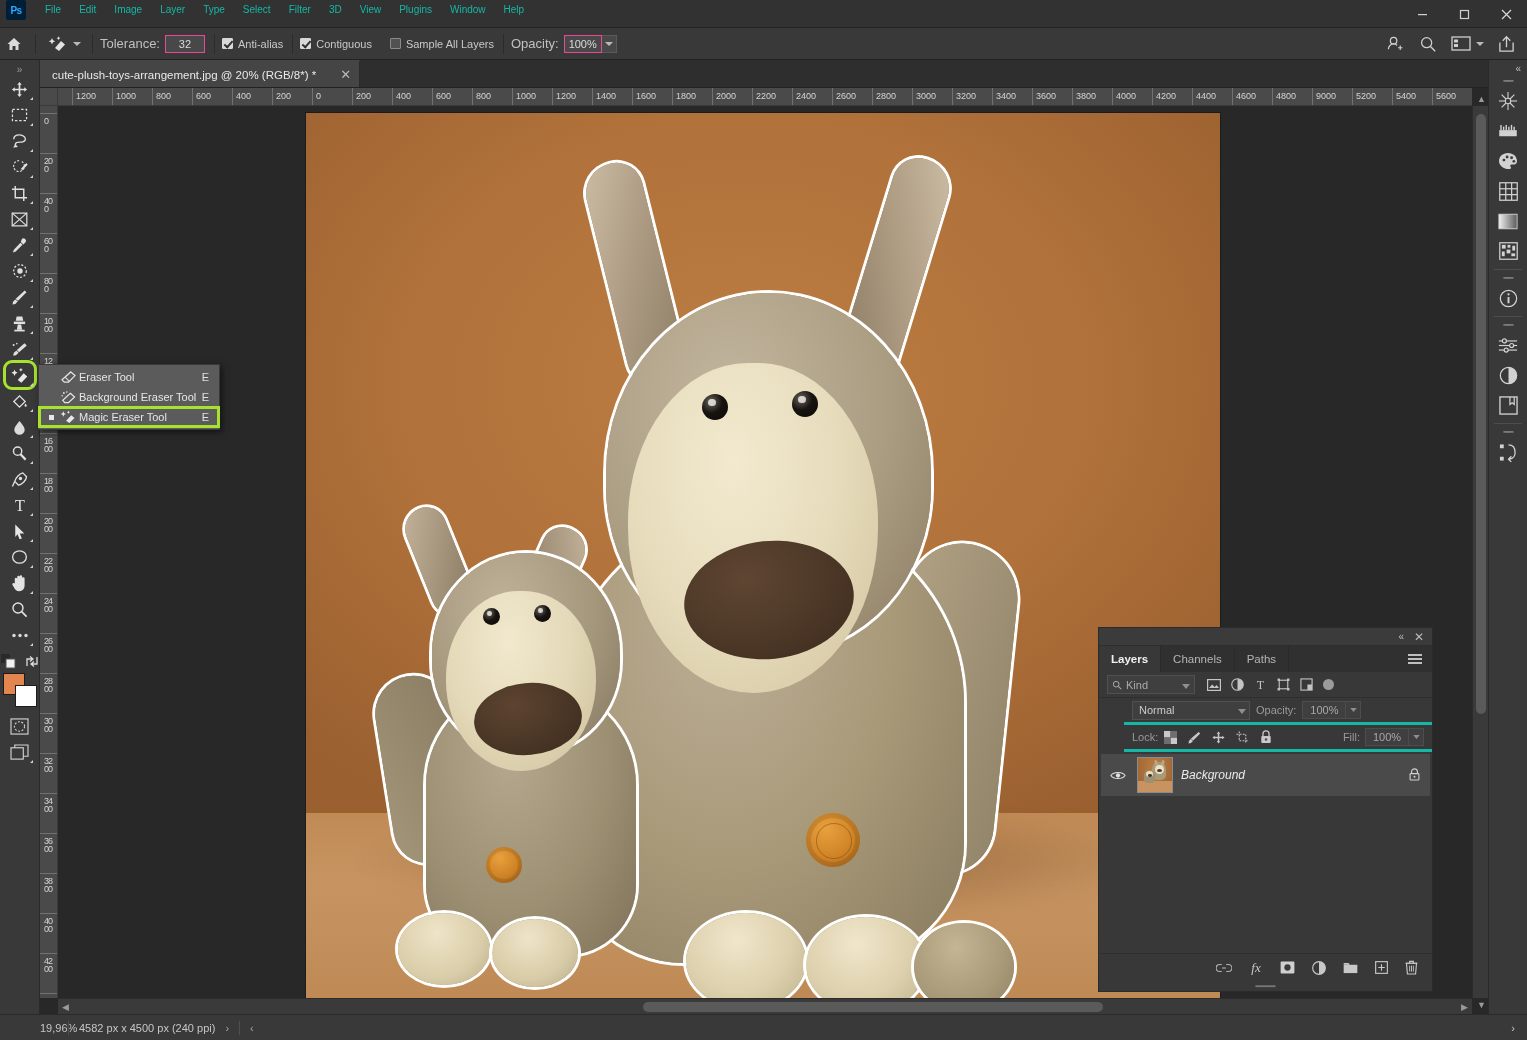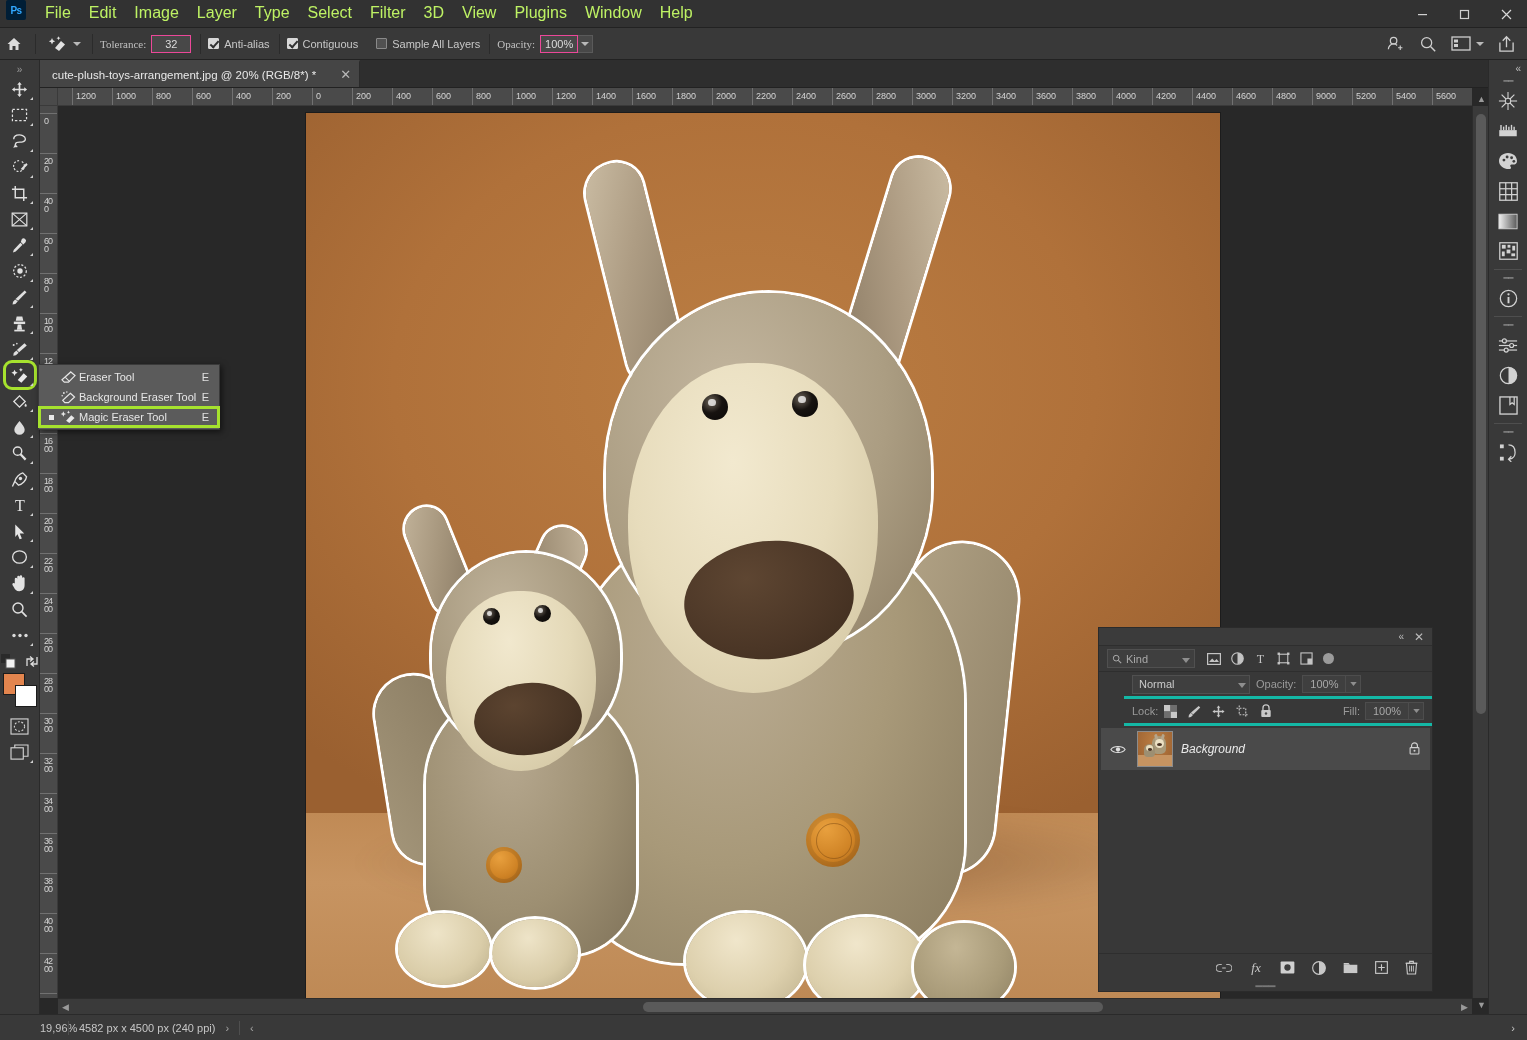--- a/index.html
+++ b/index.html
@@ -22,38 +22,38 @@
     border-bottom: 1px solid #222;
   }
   .ps-logo {
     width: 20px; height: 20px; margin-left: 6px; margin-right: 10px;
     background: #001e36; color: #31a8ff;
     font-size: 10px; font-weight: bold;
     display: flex; align-items: center; justify-content: center;
     border-radius: 2px; letter-spacing: -0.5px;
   }
   .menu-item {
-    padding: 4px 9px; font-size: 16px; color: #bef264;
+    padding: 4px 9px; font-size: 10px; color: #14b8a6;
     white-space: nowrap; cursor: default;
   }
   .win-controls { margin-left: auto; display: flex; height: 28px; }
   .win-btn {
     width: 42px; height: 28px; display: flex; align-items: center; justify-content: center;
     color: #cfcfcf;
   }
 
   
   .optionsbar {
     position: absolute; top: 28px; left: 0; width: 1527px; height: 32px;
     background: #393939;
     display: flex; align-items: center;
     border-bottom: 1px solid #222;
   }
   .opt-sep { width: 1px; height: 20px; background: #2b2b2b; margin: 0 7px; }
-  .opt-label { font-size: 11px; color: #c0c0c0; margin-right: 5px; font-family: Liberation Serif, serif; }
+  .opt-label { font-size: 13px; color: #c0c0c0; margin-right: 5px; }
   .opt-field {
     background: #484848; border: 1px solid #ec4899; color: #dcdcdc;
     height: 18px; font-size: 11px; padding: 0 4px; line-height: 16px;
     text-align: center;
   }
   .chk {
     width: 11px; height: 11px; border: 1px solid #8a8a8a; background: #515151;
     display: inline-block; position: relative; margin-right: 5px; vertical-align: -1px;
     border-radius: 1px;
   }
@@ -978,20 +978,32 @@
       </span>
       <span class="fly-label">Magic Eraser Tool</span>
       <span class="fly-key">E</span>
     </div>
   </div>
 
   <div class="layers-panel">
     <div class="lp-titlebar">
       <span style="font-size:10px;">«</span>
       <span style="font-size:12px;">✕</span>
+    </div>
+    <div class="lp-tabs">
+      <div class="lp-tab active">Layers</div>
+      <div class="lp-tab">Channels</div>
+      <div class="lp-tab">Paths</div>
+      <div class="lp-menu">
+        <span class="hamburger">
+            <span></span>
+            <span></span>
+            <span></span>
+          </span>
+      </div>
     </div>
 
     <div class="lp-filter">
       <div class="kind-box">
         <svg width="10" height="10" viewBox="0 0 12 12">
           <circle cx="5" cy="5" r="3.4" fill="none" stroke="#a9a9a9" stroke-width="1.2"></circle>
           <path d="M7.6 7.6 L11 11" stroke="#a9a9a9" stroke-width="1.3"></path>
         </svg>
         <span>Kind</span>
         <span style="margin-left:auto;">

